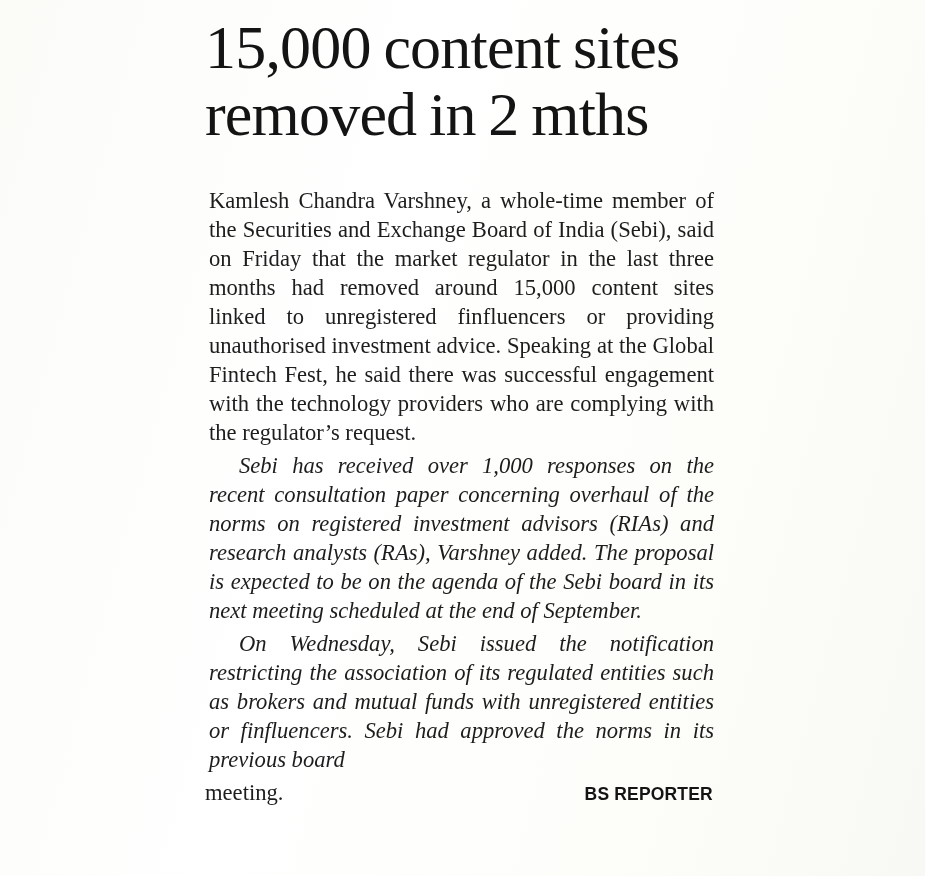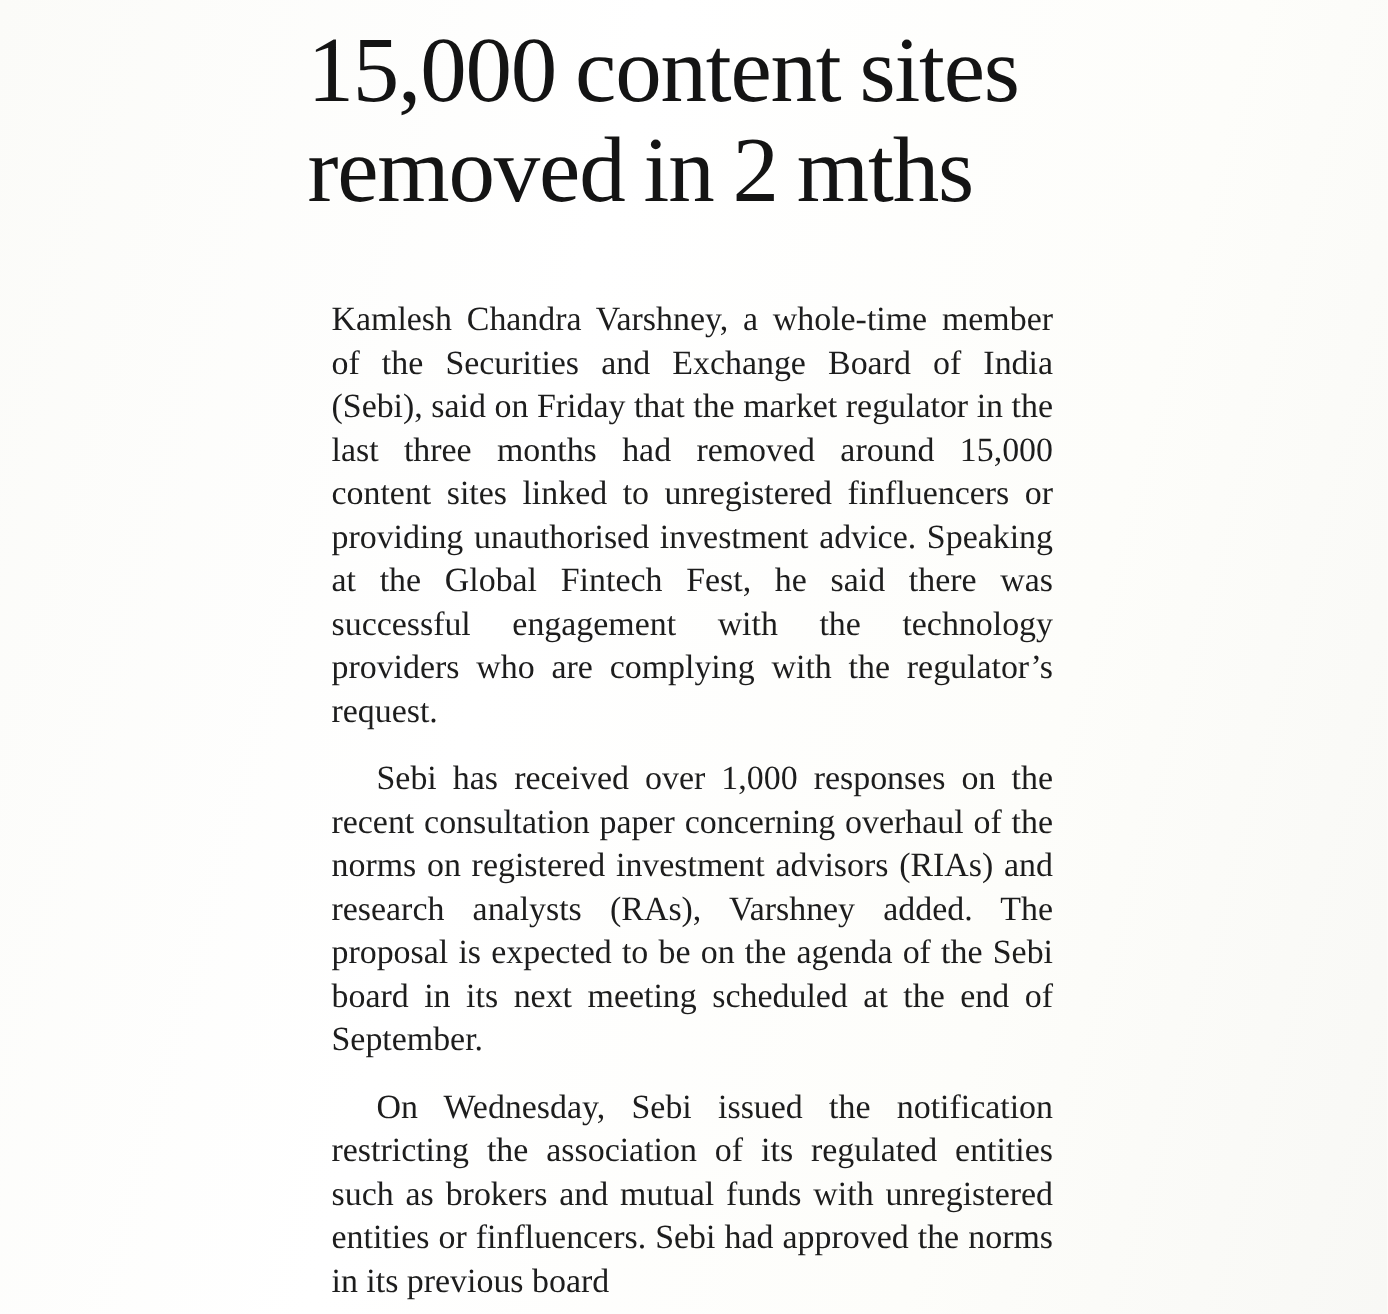--- a/index.html
+++ b/index.html
@@ -50,32 +50,33 @@
     white-space: nowrap;
   }
 
   
   .body-copy {
     margin: 0;
     padding-top: 34px;
   }
 
   .para {
-    margin: 16px;
+    margin: 4px;
     font-size: 22.6px;
     line-height: 29px;
     color: #1d1d1d;
     text-align: justify;
     text-justify: inter-word;
     hyphens: manual;
     word-spacing: 0px;
   }
 
   .para.indented {
     text-indent: 30px;
+    font-style: italic;
   }
 
   
   .para.last {
     text-align: justify;
   }
 
   .byline-line {
     display: flex;
     align-items: baseline;
@@ -113,18 +114,22 @@
     </h1>
 
     <div class="body-copy">
 
       <p class="para">Kamlesh Chandra Varshney, a whole-time member of the Securities and Exchange Board of India (Sebi), said on Friday that the market regulator in the last three months had removed around 15,000 content sites linked to unregis­tered finfluencers or providing unauthorised investment advice. Speaking at the Global Fintech Fest, he said there was successful engage­ment with the technology providers who are complying with the regulator’s request.</p>
 
       <p class="para indented">Sebi has received over 1,000 responses on the recent consultation paper concerning over­haul of the norms on registered investment advisors (RIAs) and research analysts (RAs), Varshney added. The proposal is expected to be on the agenda of the Sebi board in its next meeting scheduled at the end of September.</p>
 
       <p class="para indented last">On Wednesday, Sebi issued the notification restricting the association of its regulated entities such as brokers and mutual funds with unregistered entities or finfluencers. Sebi had approved the norms in its previous board</p>
 
+      <div class="byline-line">
+        <span class="byline-tail">meeting.</span>
+        <span class="byline">BS REPORTER</span>
+      </div>
 
     </div>
 
   </article>
 
 </div>
 
 </body></html>

